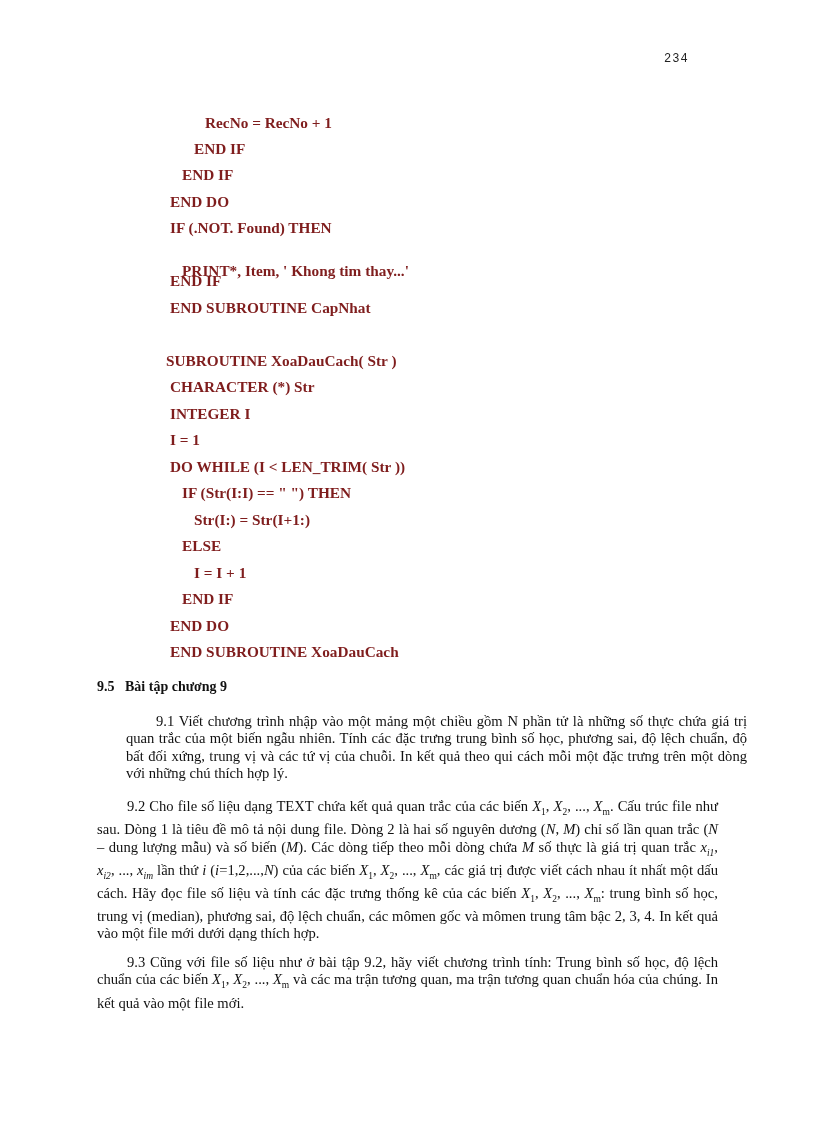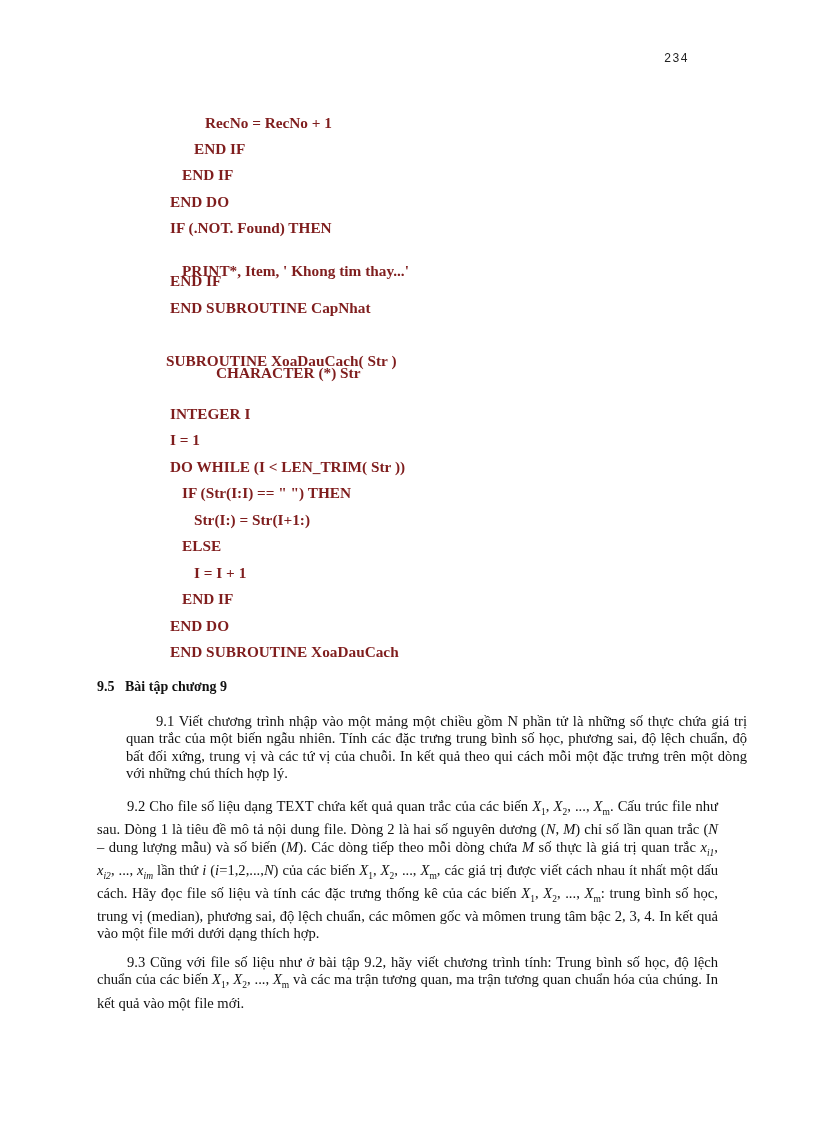--- a/index.html
+++ b/index.html
@@ -23,21 +23,21 @@
       <div class="code-line" style="left: 194px; top: 140px;">END IF</div>
       <div class="code-line" style="left: 182px; top: 166px;">END IF</div>
       <div class="code-line" style="left: 170px; top: 193px;">END DO</div>
       <div class="code-line" style="left: 170px; top: 219px;">IF (.NOT. Found) THEN</div>
       <div class="code-line" style="left: 182px; top: 262px;">PRINT*, Item, ' Khong tim thay...'</div>
       <div class="code-line" style="left: 170px; top: 272px;">END IF</div>
       <div class="code-line" style="left: 170px; top: 299px; text-align: right;">END SUBROUTINE CapNhat</div>
     </div>
   <div id="code-block-2">
       <div class="code-line" style="left: 166px; top: 352px;">SUBROUTINE XoaDauCach( Str )</div>
-      <div class="code-line" style="left: 170px; top: 364px; margin-left: 46px;">CHARACTER (*) Str</div>
+      <div class="code-line" style="left: 170px; top: 378px;">CHARACTER (*) Str</div>
       <div class="code-line" style="left: 170px; top: 405px;">INTEGER I</div>
       <div class="code-line" style="left: 170px; top: 431px;">I = 1</div>
       <div class="code-line" style="left: 170px; top: 458px;">DO WHILE (I &lt; LEN_TRIM( Str ))</div>
       <div class="code-line" style="left: 182px; top: 484px;">IF (Str(I:I) == " ") THEN</div>
       <div class="code-line" style="left: 194px; top: 511px;">Str(I:) = Str(I+1:)</div>
       <div class="code-line" style="left: 182px; top: 537px;">ELSE</div>
       <div class="code-line" style="left: 194px; top: 564px;">I = I + 1</div>
       <div class="code-line" style="left: 182px; top: 590px;">END IF</div>
       <div class="code-line" style="left: 170px; top: 617px;">END DO</div>
       <div class="code-line" style="left: 170px; top: 643px;">END SUBROUTINE XoaDauCach</div>

